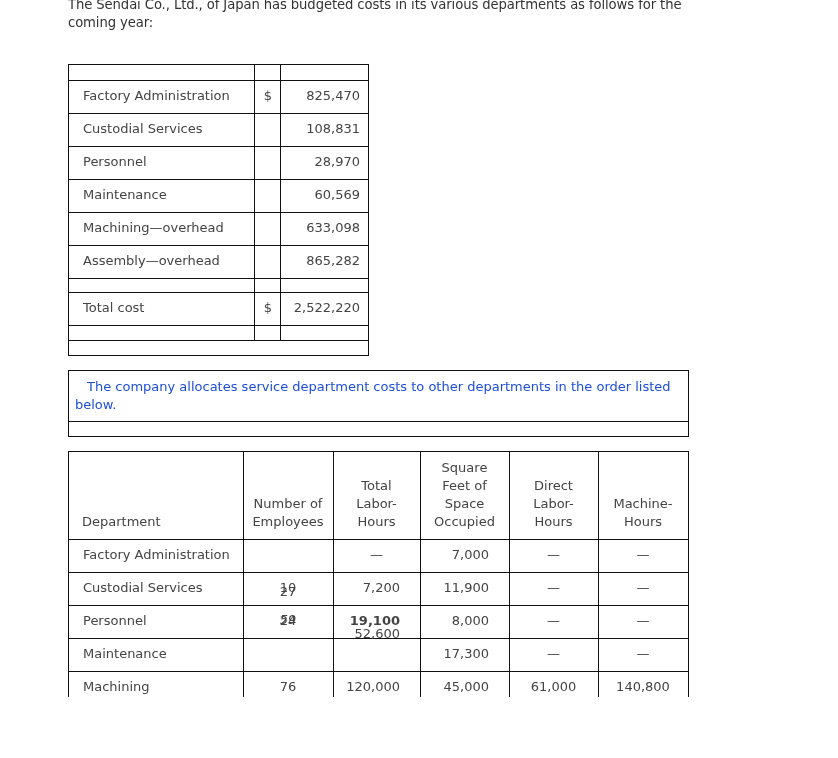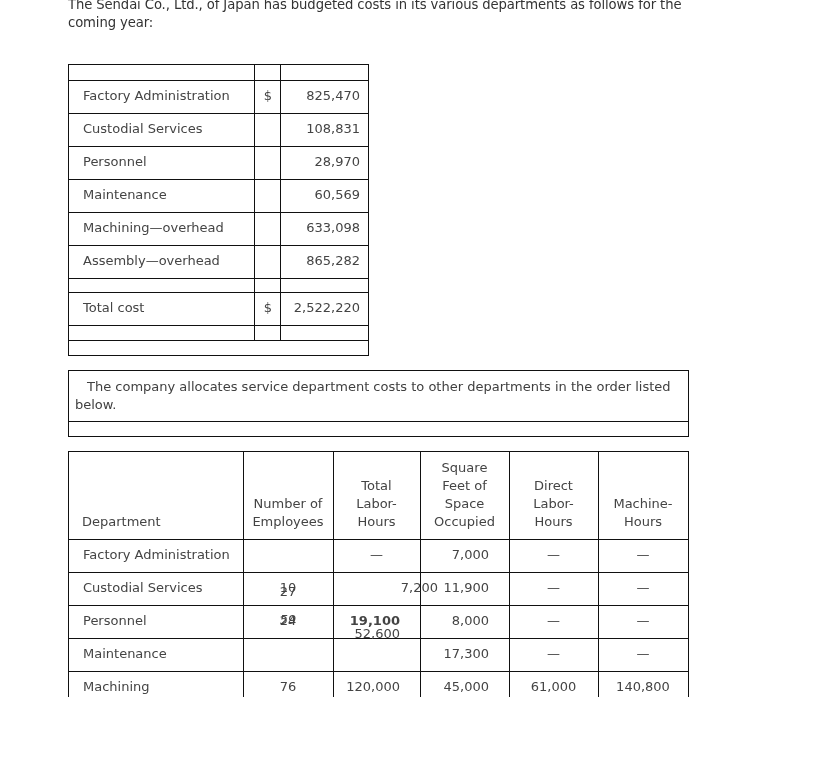--- a/index.html
+++ b/index.html
@@ -4,21 +4,21 @@
 <style>
   html, body { margin:0; padding:0; background:#ffffff; }
   body { width:838px; height:758px; position:relative; overflow:hidden;
          font-family:"DejaVu Sans", sans-serif; color:#333; font-size:13px; }
   .intro { position:absolute; left:68px; top:-4px; width:660px; line-height:18px; font-size:13.2px; color:#333; letter-spacing:-0.1px; }
   .hline { position:absolute; height:1px; background:#111; }
   .vline { position:absolute; width:1px; background:#111; }
   .cell { position:absolute; font-size:13px; color:#444; white-space:nowrap; }
   .r { text-align:right; }
   .c { text-align:center; }
-  .note { position:absolute; left:75px; top:378px; width:600px; line-height:18px; font-size:13px; color:#404040; }
+  .note { position:absolute; left:75px; top:378px; width:600px; line-height:18px; font-size:13px; color:#1d4ed8; }
   .hdr { position:absolute; font-size:13px; color:#444; text-align:center; line-height:18px; }
 </style>
 </head>
 <body>
 
 <div class="intro">The Sendai Co., Ltd., of Japan has budgeted costs in its various departments as follows for the coming year:</div>
 
 <div id="cost-table">
     <div class="hline" style="left: 68px; top: 64px; width: 301px;"></div>
     <div class="hline" style="left: 68px; top: 80px; width: 301px;"></div>
@@ -105,21 +105,21 @@
       <div>Hours</div>
     </div>
     <div class="cell " style="left: 83px; top: 547px; width: 160px;">Factory Administration</div>
     <div class="cell c" style="left: 243px; top: 547px; width: 90px; margin-top: 37px;">27</div>
     <div class="cell c" style="left: 333px; top: 547px; width: 87px;">—</div>
     <div class="cell r" style="left: 420px; top: 547px; width: 69px;">7,000</div>
     <div class="cell c" style="left: 509px; top: 547px; width: 89px;">—</div>
     <div class="cell c" style="left: 598px; top: 547px; width: 90px;">—</div>
     <div class="cell " style="left: 83px; top: 580px; width: 160px;">Custodial Services</div>
     <div class="cell c" style="left: 243px; top: 580px; width: 90px;">10</div>
-    <div class="cell r" style="left: 333px; top: 580px; width: 67px; padding-left: 38px;">7,200</div>
+    <div class="cell r" style="left: 333px; top: 580px; width: 67px;">7,200</div>
     <div class="cell r" style="left: 420px; top: 580px; width: 69px;">11,900</div>
     <div class="cell c" style="left: 509px; top: 580px; width: 89px;">—</div>
     <div class="cell c" style="left: 598px; top: 580px; width: 90px;">—</div>
     <div class="cell " style="left: 83px; top: 613px; width: 160px;">Personnel</div>
     <div class="cell c" style="left: 243px; top: 613px; width: 90px;">24</div>
     <div class="cell r" style="left: 333px; top: 613px; width: 67px; font-weight: bold;">19,100</div>
     <div class="cell r" style="left: 420px; top: 613px; width: 69px;">8,000</div>
     <div class="cell c" style="left: 509px; top: 613px; width: 89px;">—</div>
     <div class="cell c" style="left: 598px; top: 613px; width: 90px;">—</div>
     <div class="cell " style="left: 83px; top: 646px; width: 160px;">Maintenance</div>

